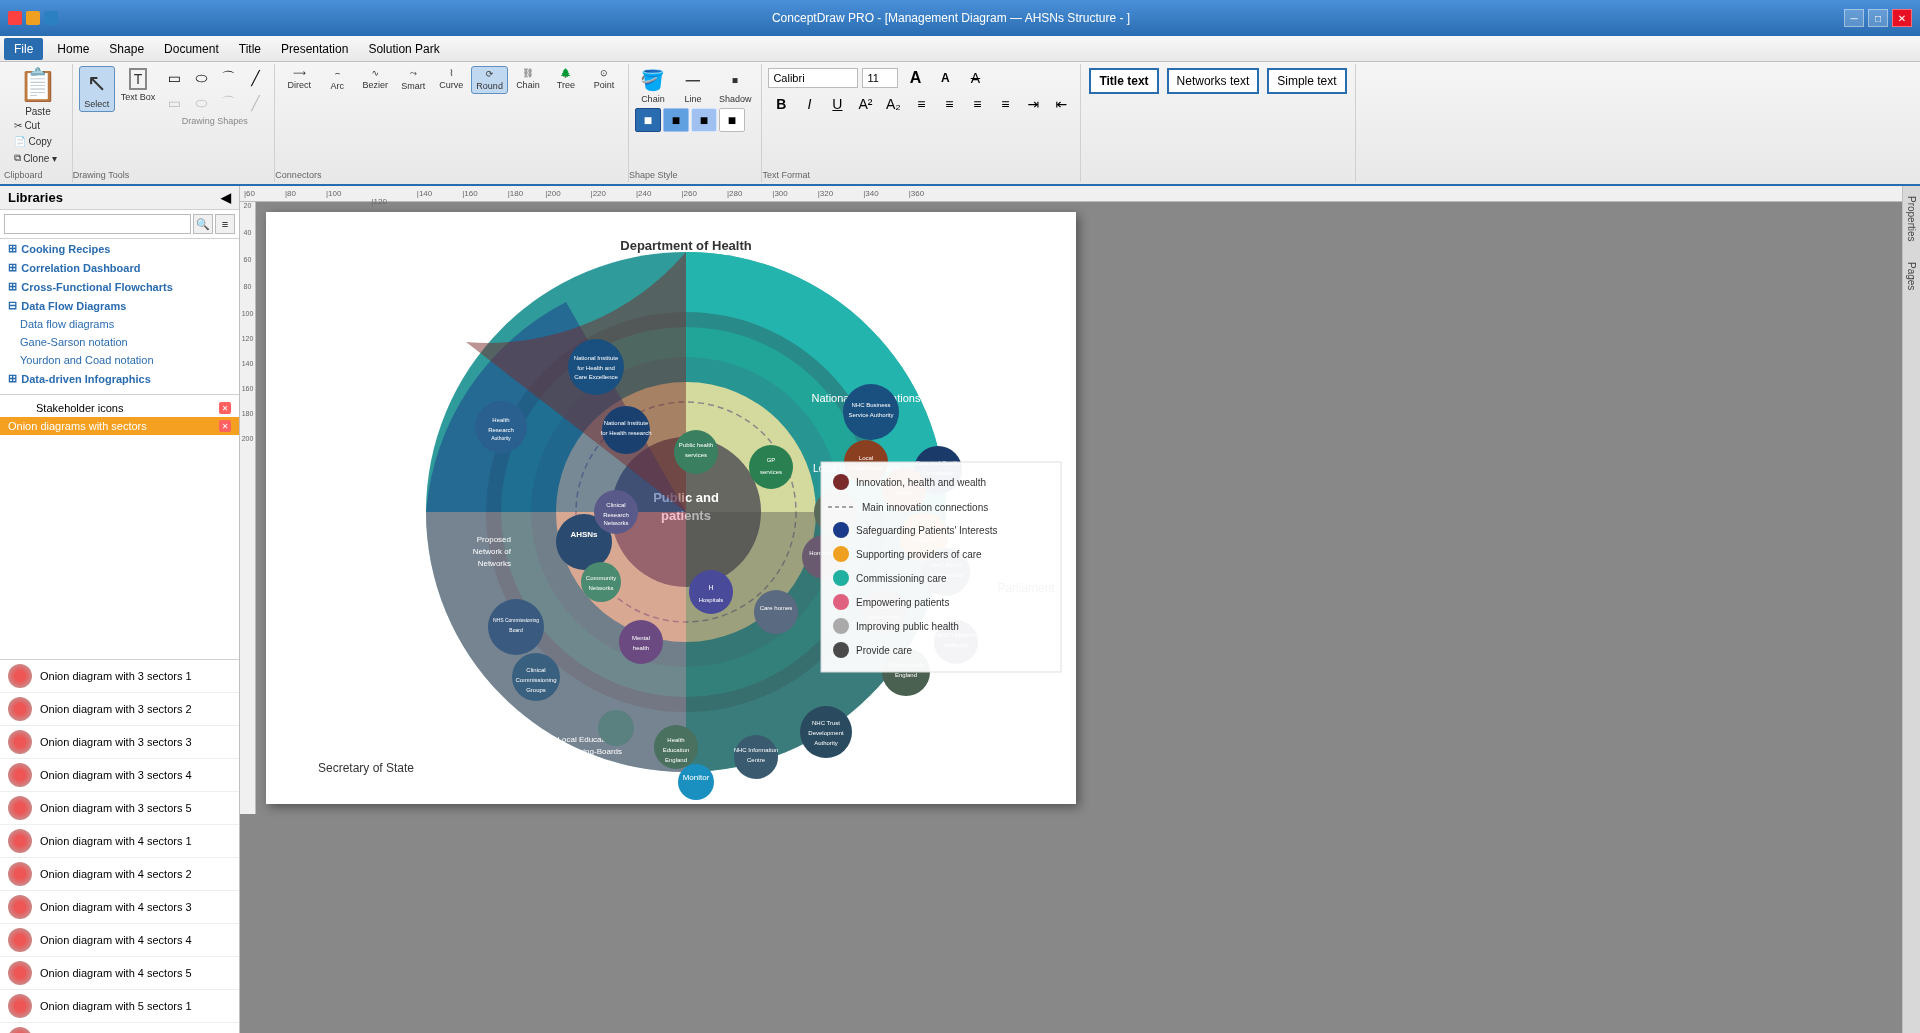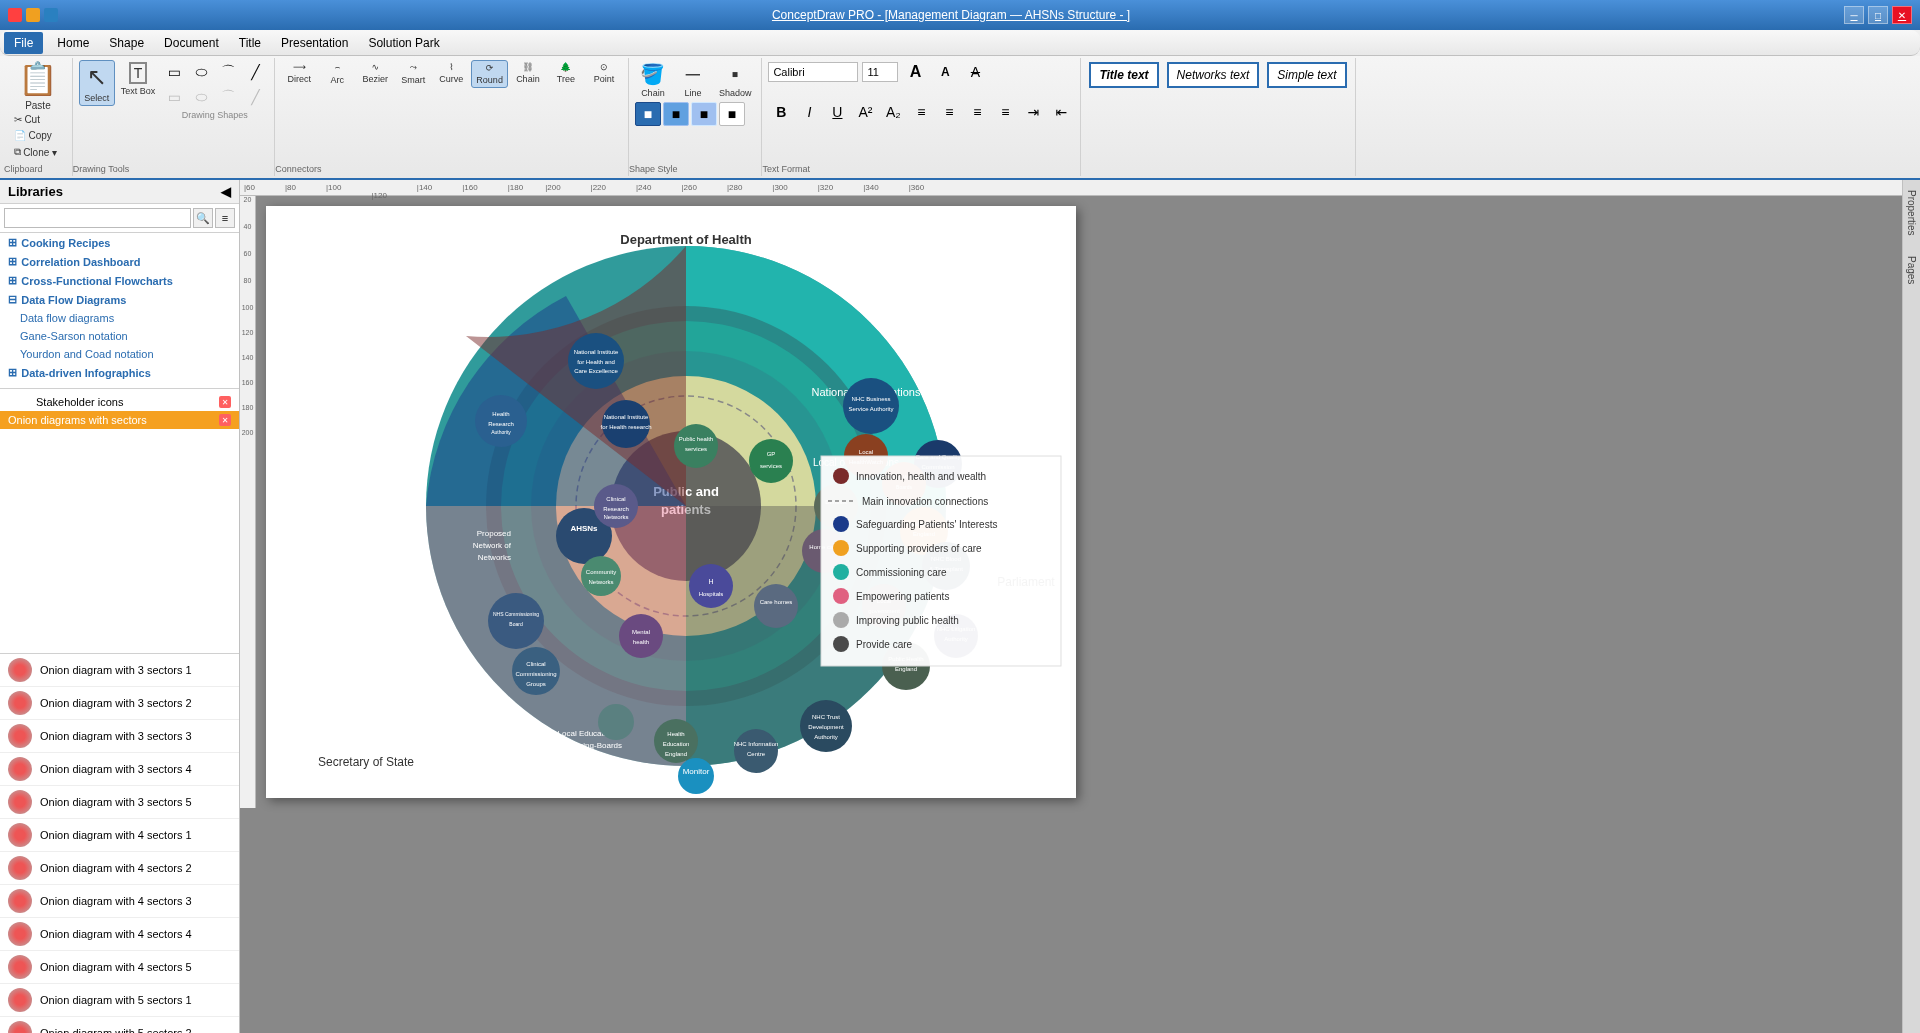--- a/index.html
+++ b/index.html
@@ -2,46 +2,44 @@
 <html><head>
   <meta charset="utf-8">
   <style>
     * { box-sizing: border-box; margin: 0; padding: 0; }
     body { font-family: 'Segoe UI', Tahoma, Arial, sans-serif; font-size: 11px; background: #f0f0f0; overflow: hidden; }
 
     
     #title-bar {
       background: linear-gradient(to bottom, #4a90d9, #2a6cb0);
       color: white;
-      height: 30px;
+      height: 36px;
       display: flex;
       align-items: center;
       justify-content: space-between;
       padding: 0 8px;
       font-size: 12px;
-      text-decoration: underline;
     }
     #title-bar .window-title { flex: 1; text-align: center; }
     #title-bar .win-controls { display: flex; gap: 4px; }
     #title-bar .win-btn {
       width: 20px; height: 18px; background: rgba(255,255,255,0.2);
       border: 1px solid rgba(255,255,255,0.4); color: white;
       cursor: pointer; font-size: 10px; display: flex; align-items: center; justify-content: center;
     }
     #title-bar .win-btn.close { background: #e81123; }
 
     
     #menu-bar {
       background: linear-gradient(to bottom, #f8f8f8, #e8e8e8);
       border-bottom: 1px solid #c0c0c0;
       height: 26px;
       display: flex;
       align-items: center;
       padding: 0 4px;
-      border-radius: 9px;
     }
     .menu-item {
       padding: 4px 10px;
       cursor: pointer;
       font-size: 12px;
       border-radius: 2px;
     }
     .menu-item.file-tab {
       background: #2a6cb0;
       color: white;
@@ -119,21 +117,20 @@
     
     .title-text-box {
       border: 2px solid #2a6cb0;
       padding: 4px 8px;
       cursor: pointer;
       background: white;
       font-size: 12px;
       font-weight: bold;
       text-align: center;
       margin: 2px;
-      font-style: italic;
     }
 
     
     #main-layout {
       display: flex;
       height: calc(100vh - 28px - 26px - 92px - 22px - 24px);
       overflow: hidden;
     }
 
     
@@ -395,21 +392,21 @@
         <div class="ribbon-small-btn" style="background:#2a6cb0;color:white;border-color:#1a4a8a;">■</div>
         <div class="ribbon-small-btn" style="background:#60a0e0;border-color:#a0c0f0;">■</div>
         <div class="ribbon-small-btn" style="background:#a0c0f0;border-color:#d0e8ff;">■</div>
         <div class="ribbon-small-btn" style="background:white;border-color:#bbb;">■</div>
       </div>
     </div>
     <div class="ribbon-group-label">Shape Style</div>
   </div>
 
   <div class="ribbon-group" style="min-width:280px;">
-    <div class="ribbon-group-content" style="flex-direction:column; gap:14px;">
+    <div class="ribbon-group-content" style="flex-direction:column; gap:0;">
       <div class="font-selector">
         <input class="font-box" type="text" value="Calibri" style="">
         <input class="font-size-box" type="text" value="11" style="">
         <div class="ribbon-small-btn" style="font-size:16px;font-weight:bold;">A</div>
         <div class="ribbon-small-btn" style="font-size:12px;font-weight:bold;">A</div>
         <div class="ribbon-small-btn" style="text-decoration:line-through;">A</div>
       </div>
       <div style="display:flex;gap:2px;">
         <div class="ribbon-small-btn" style="font-weight:bold;">B</div>
         <div class="ribbon-small-btn" style="font-style:italic;">I</div>

